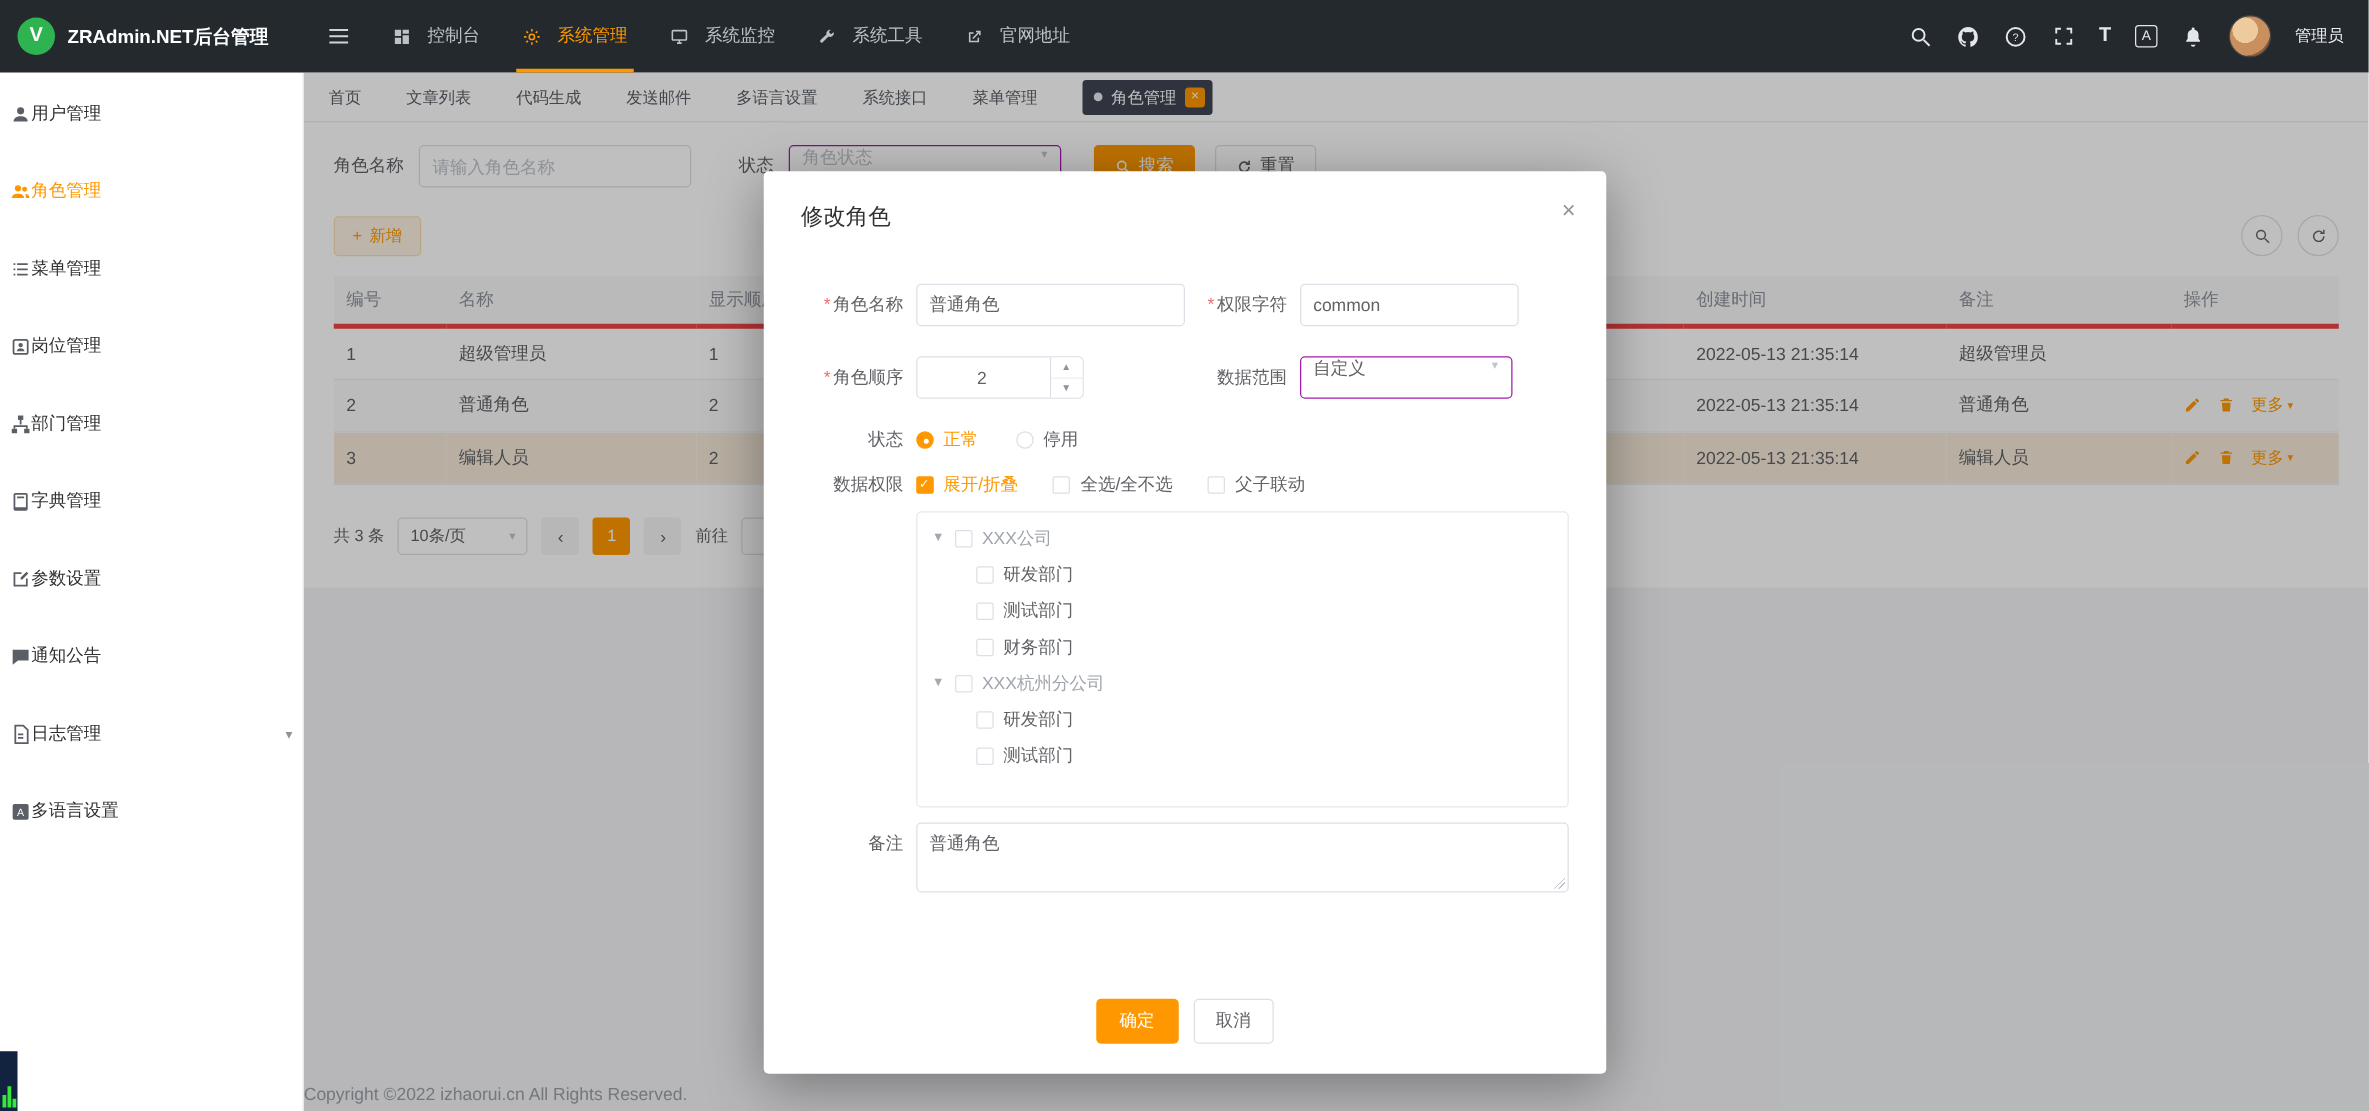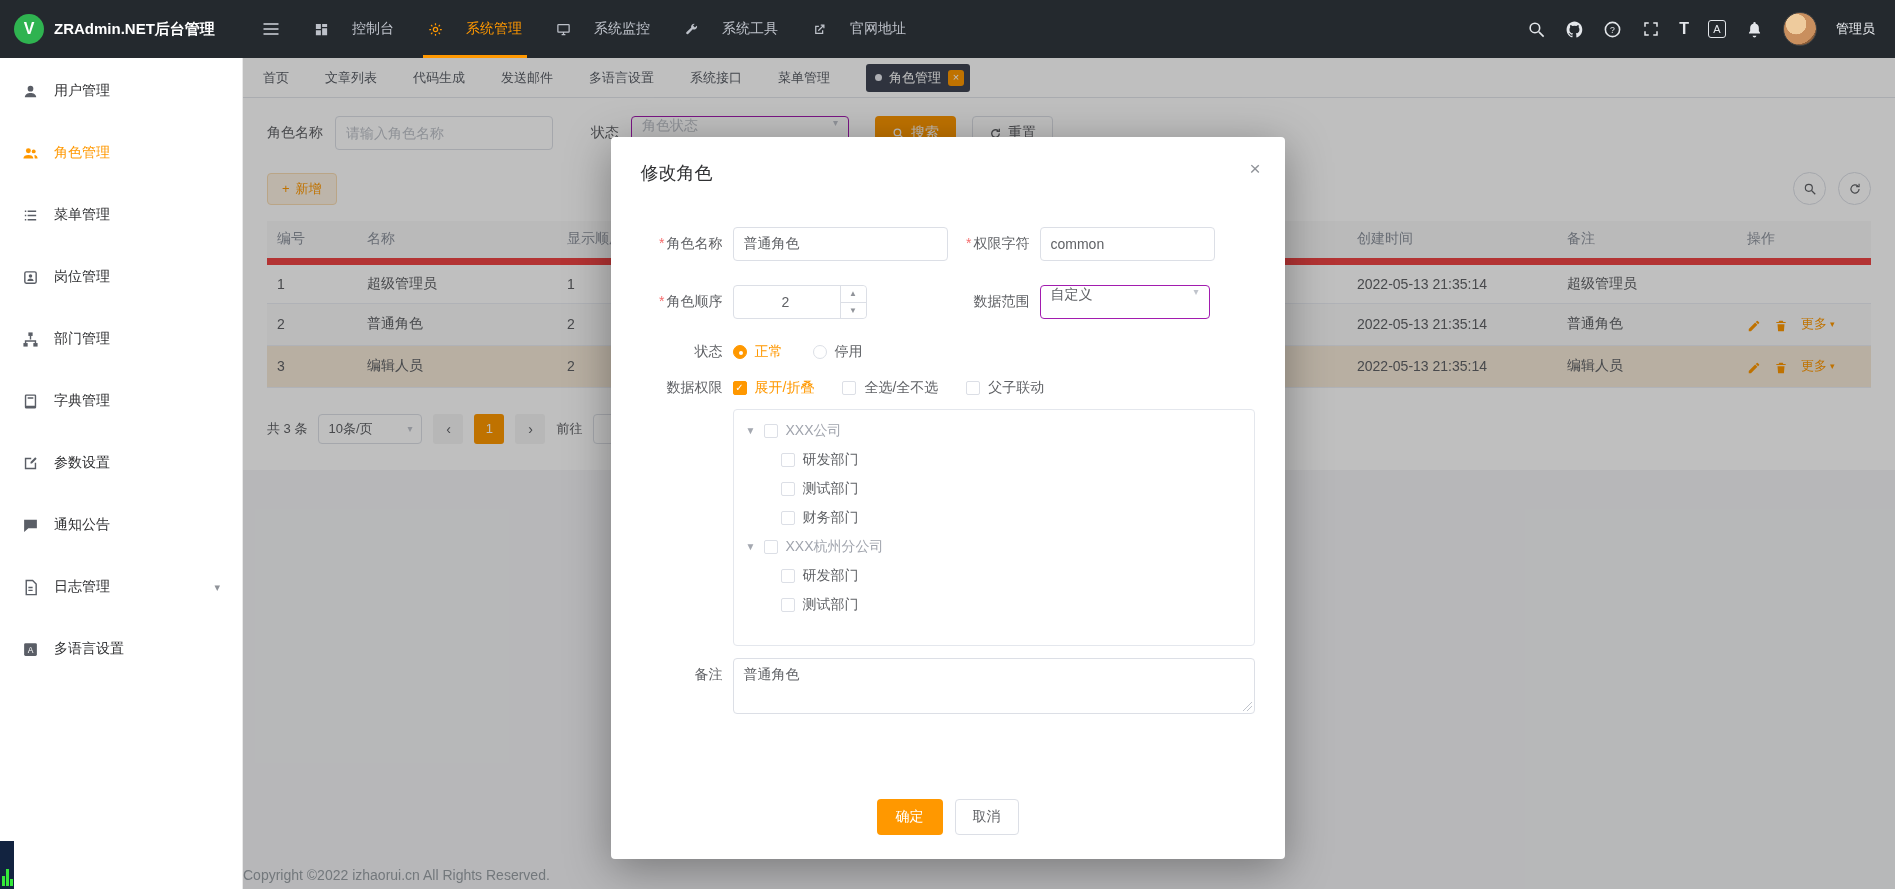--- a/index.html
+++ b/index.html
@@ -13,38 +13,38 @@
 
   
   .topbar{position:absolute;top:0;left:0;right:0;height:58px;background:var(--header-bg);
     display:flex;align-items:center;color:#fff;z-index:30}
   .logo{width:243px;flex:0 0 243px;display:flex;align-items:center;gap:10px;padding-left:14px;cursor:pointer}
   .logo-circle{width:30px;height:30px;border-radius:50%;background:var(--logo-green);
     display:flex;align-items:center;justify-content:center;font-weight:bold;font-size:16px;color:#fff}
   .logo-text{font-weight:bold;font-size:15px;white-space:nowrap}
   .hamburger{margin:0 16px 0 18px;color:#cfd3dc;cursor:pointer;display:flex}
   .topnav{display:flex;height:100%}
-  .topnav-item{display:flex;align-items:center;gap:23px;padding:0 17px;color:#bdc1c9;font-size:14px;
+  .topnav-item{display:flex;align-items:center;gap:13px;padding:0 17px;color:#bdc1c9;font-size:14px;
     position:relative;cursor:pointer;white-space:nowrap}
   .topnav-item.active{color:var(--accent)}
   .topnav-item.active::after{content:"";position:absolute;left:12px;right:12px;bottom:0;height:3px;background:var(--accent)}
   .topbar-right{margin-left:auto;display:flex;align-items:center;gap:19px;padding-right:20px}
   .hicon{width:19px;height:19px;color:#e3e6ea;cursor:pointer;display:flex;align-items:center;justify-content:center}
   .ticon{font-weight:bold;font-size:16px;color:#e3e6ea;cursor:pointer}
   .langbox{width:18px;height:18px;border:1.5px solid #e3e6ea;border-radius:3px;font-size:11px;
     display:flex;align-items:center;justify-content:center;color:#e3e6ea;cursor:pointer}
   .avatar{width:34px;height:34px;border-radius:50%;cursor:pointer;
     background:radial-gradient(circle at 38% 35%,#eecb9d 0 35%,#c98f5e 36% 70%,#8d5f3a 71%);border:1px solid #444}
   .username{font-size:13px;color:#eef0f4;cursor:pointer}
   .i{display:block}
 
   
   .sidebar{position:absolute;top:58px;left:0;bottom:0;width:243px;background:#fff;
     border-right:1px solid #e8e8e8;z-index:20;padding-top:2px}
-  .side-item{height:62px;display:flex;align-items:center;gap:15px;padding:0 22px;font-size:14px;
+  .side-item{height:62px;display:flex;align-items:center;padding:0 8px;font-size:14px;
     color:#303133;cursor:pointer}
   .side-item .sicon{color:#5a5e66;display:flex}
   .side-item.active{color:var(--accent)}
   .side-item.active .sicon{color:var(--accent)}
   .side-caret{margin-left:auto;color:#909399;font-size:11px}
 
   
   .content{position:absolute;top:58px;left:243px;right:0;bottom:0;overflow:hidden;background:#f4f5f7}
   .tagsbar{height:40px;background:#fff;border-bottom:1px solid #e3e6eb;display:flex;align-items:center;
     padding:0 20px;gap:36px}
@@ -73,26 +73,26 @@
   .btn-reset{background:#fff;border-color:#dcdfe6;color:#606266;margin-left:4px}
   .toolbar{display:flex;align-items:center;margin-top:22px}
   .btn-add{height:32px;background:#fdf2e3;border:1px solid #f8dcb3;color:var(--accent);padding:0 14px;
     border-radius:4px;display:inline-flex;align-items:center;gap:6px;font-size:13px;cursor:pointer}
   .tool-circles{margin-left:auto;display:flex;gap:12px}
   .circle-btn{width:33px;height:33px;border-radius:50%;border:1px solid #dcdfe6;background:#fff;color:#606266;
     display:flex;align-items:center;justify-content:center;cursor:pointer}
 
   table{width:100%;border-collapse:collapse;margin-top:16px;table-layout:fixed}
   th{background:#f8f8f9;color:#8d939d;font-weight:normal;text-align:left;height:40px;padding:0 10px;
-    font-size:14px;border-bottom:7px solid #ef4444;overflow:hidden;white-space:nowrap}
+    font-size:14px;border-bottom:4px solid #ef4444;overflow:hidden;white-space:nowrap}
   td{height:42px;padding:0 10px;color:#606266;font-size:14px;border-bottom:1px solid #ebeef5;
     overflow:hidden;white-space:nowrap}
   tr.striped td{background:#fafafa}
   tr.selected td{background:#f6ead9}
-  .acts{display:flex;align-items:flex-end;gap:13px;color:var(--accent)}
+  .acts{display:flex;align-items:center;gap:13px;color:var(--accent)}
   .act{display:flex;align-items:center;gap:3px;cursor:pointer;font-size:13px;color:var(--accent)}
 
   .pagination{display:flex;align-items:center;gap:11px;margin-top:26px;color:#606266;font-size:13px}
   .psize{width:104px;height:30px;border:1px solid #dcdfe6;border-radius:4px;background:#fff;
     display:flex;align-items:center;justify-content:space-between;padding:0 9px;cursor:pointer;color:#606266}
   .pbtn{width:30px;height:30px;background:#f4f4f5;border-radius:3px;display:flex;align-items:center;
     justify-content:center;color:#606266;cursor:pointer;font-size:14px}
   .pnum{width:30px;height:30px;background:var(--accent);border-radius:3px;display:flex;align-items:center;
     justify-content:center;color:#fff;cursor:pointer;font-size:13px}
   .goto-input{width:42px;height:30px;border:1px solid #dcdfe6;border-radius:4px;text-align:center;outline:none}

